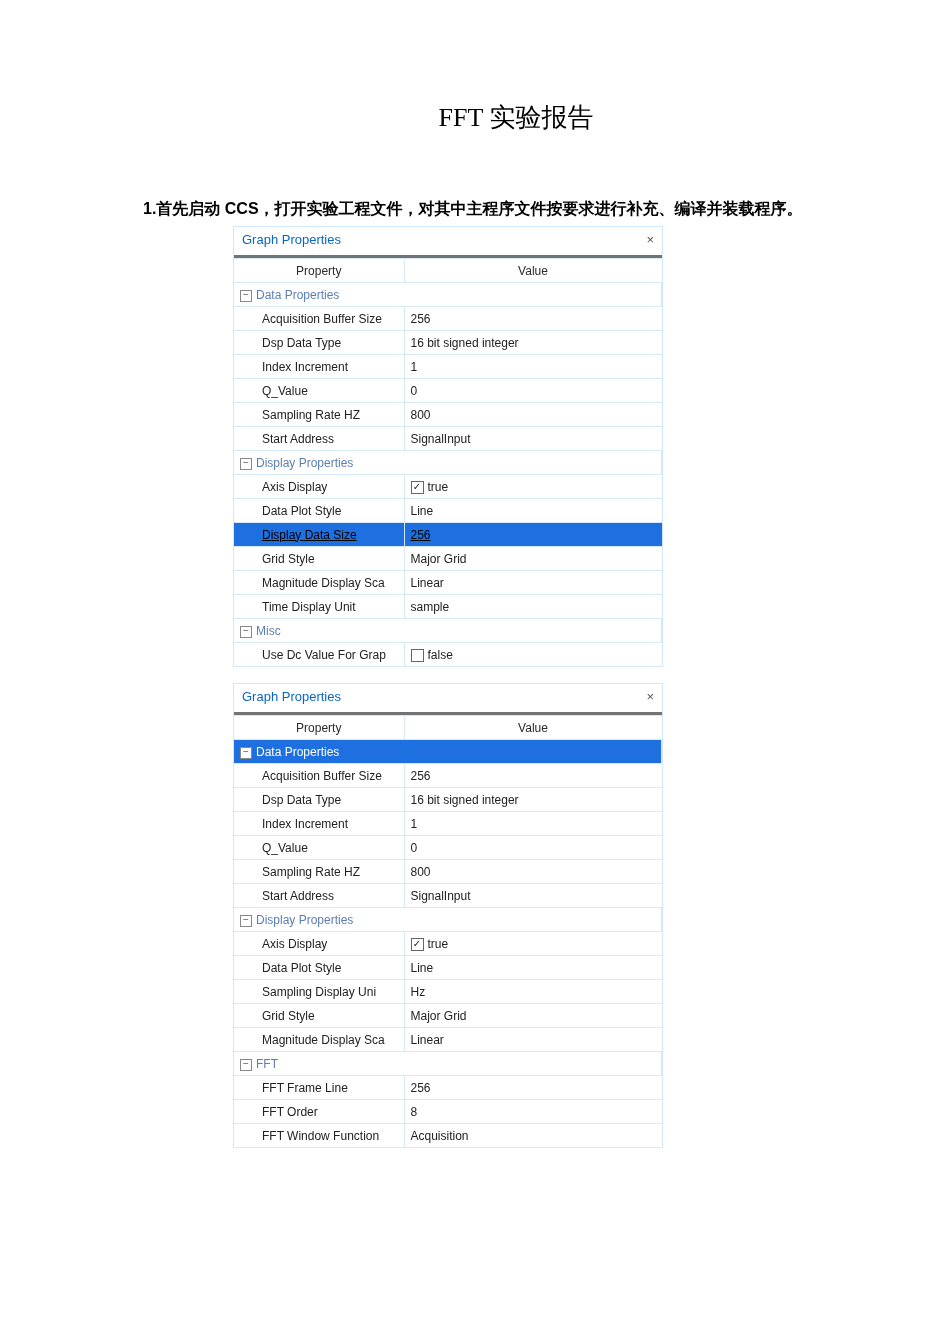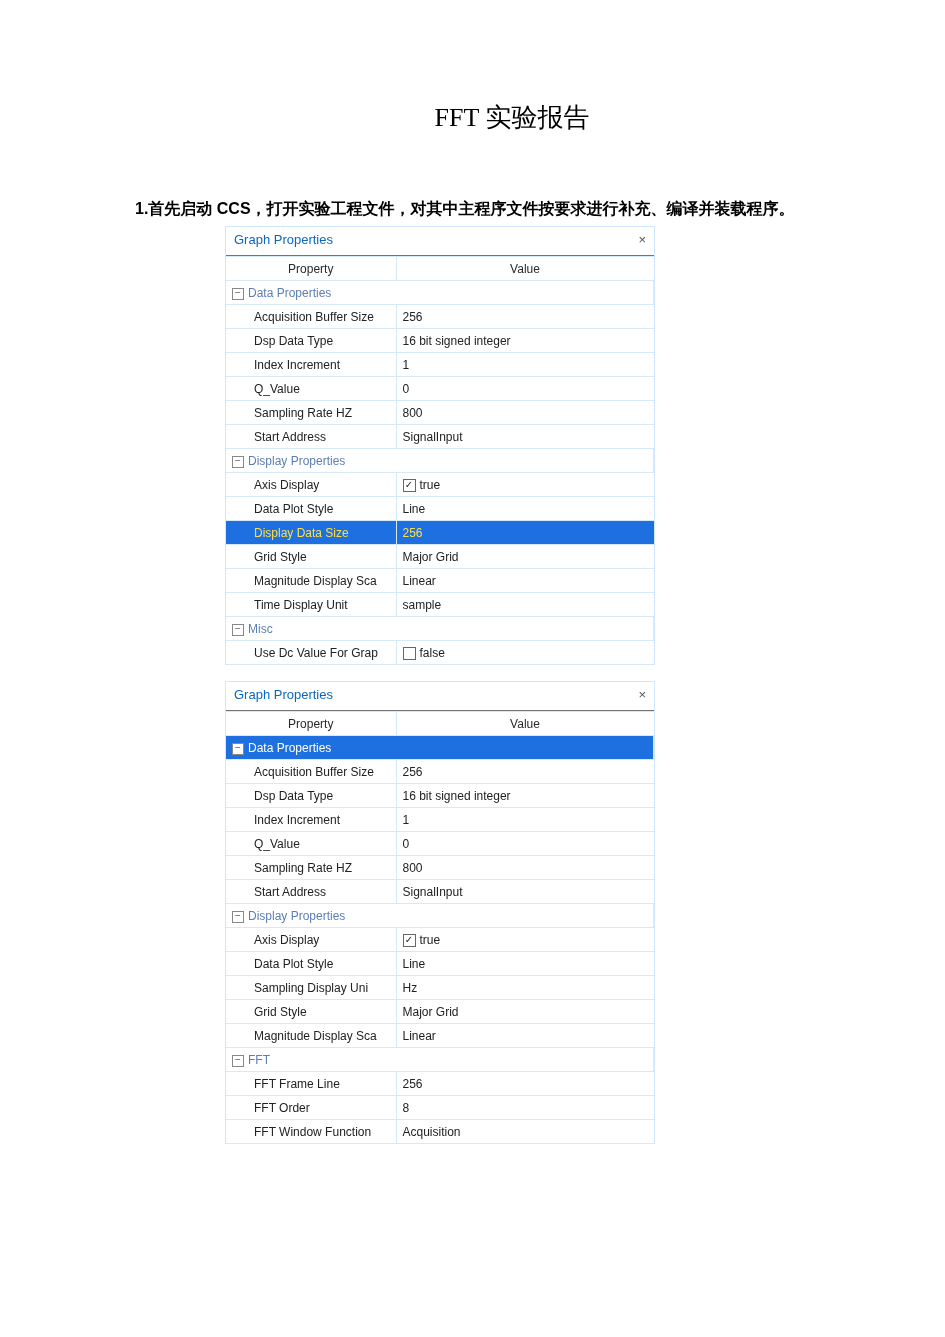--- a/index.html
+++ b/index.html
@@ -4,20 +4,21 @@
 <style>
   body {
     margin: 0;
     background: #ffffff;
     font-family: "Microsoft YaHei", "SimSun", sans-serif;
     color: #000;
     width: 945px;
   }
   .page {
     padding: 100px 56px 60px 135px;
+    margin-left: 8px;
   }
   .doc-title {
     text-align: center;
     font-size: 26px;
     margin-bottom: 60px;
     font-family: "SimSun", serif;
   }
   .heading {
     font-size: 16px;
     font-weight: bold;
@@ -40,21 +41,21 @@
     margin-bottom: 16px;
     font-family: "Segoe UI", "Microsoft YaHei", sans-serif;
     font-size: 12px;
     color: #222;
     background:#fff;
   }
   .panel-title {
     padding: 5px 8px 8px 8px;
     color: #0a66c2;
     font-size: 13px;
-    border-bottom: 1px solid #737373;
+    border-bottom: 3px solid #737373;
     display:flex;
     justify-content:space-between;
     align-items:flex-end;
   }
   .close-x {
     color:#555;
     font-size:13px;
     cursor:default;
   }
   table.props {
@@ -86,21 +87,22 @@
   .group td {
     color: #5b7eb7;
     font-size:12px;
   }
   .group.sel td{
     background:#1e6fe0;
     color:#fff;
   }
   .row.sel td{
     background:#1e6fe0;
-    color:#fde047;
+    color:#000000;
+    text-decoration:underline;
   }
   .indent1 { padding-left: 28px !important; }
   .tree {
     display:inline-block;
     width:10px; height:10px;
     border:1px solid #888;
     line-height:8px;
     font-size:10px;
     text-align:center;
     margin-right:4px;

